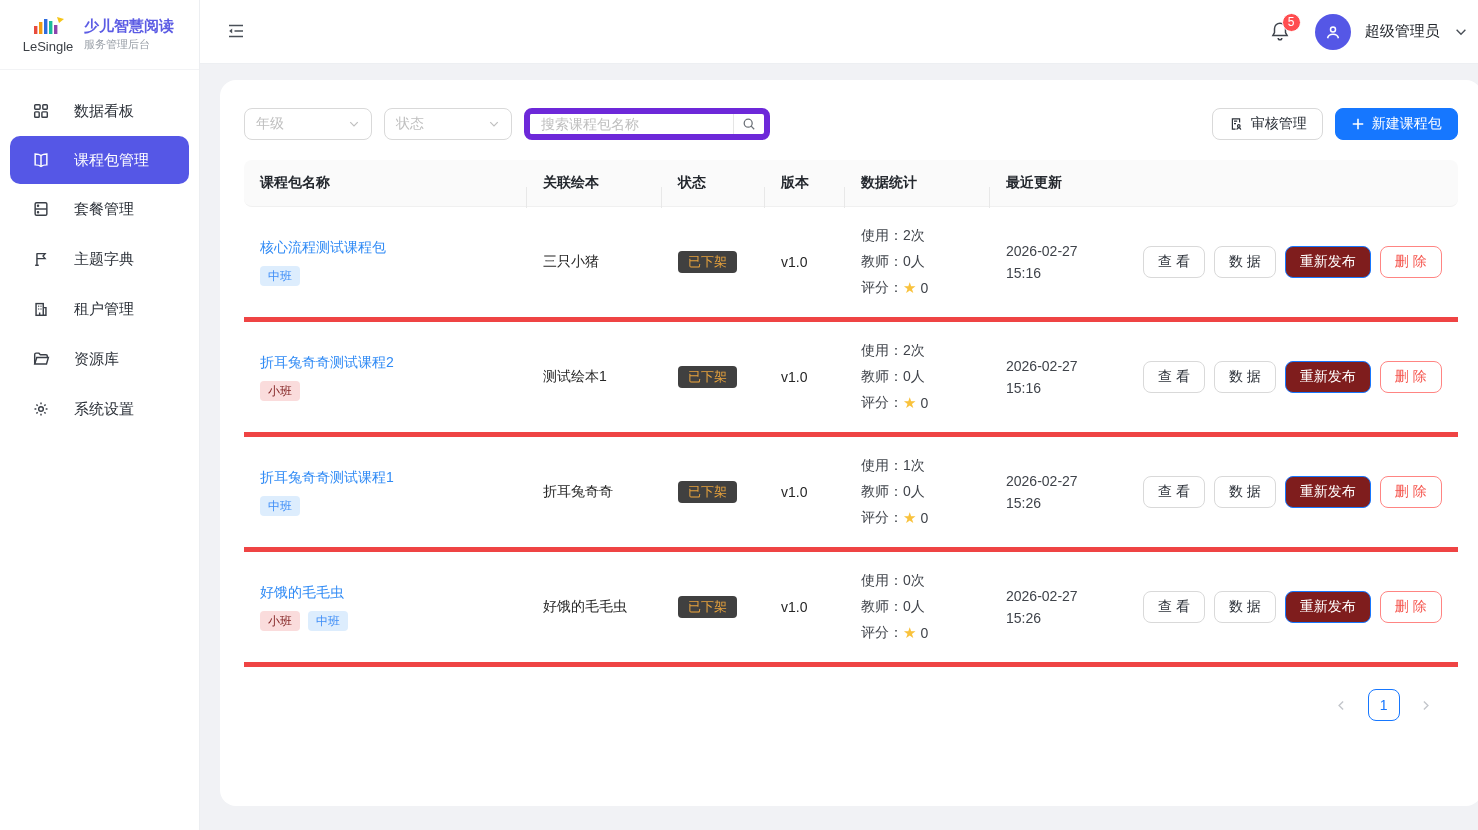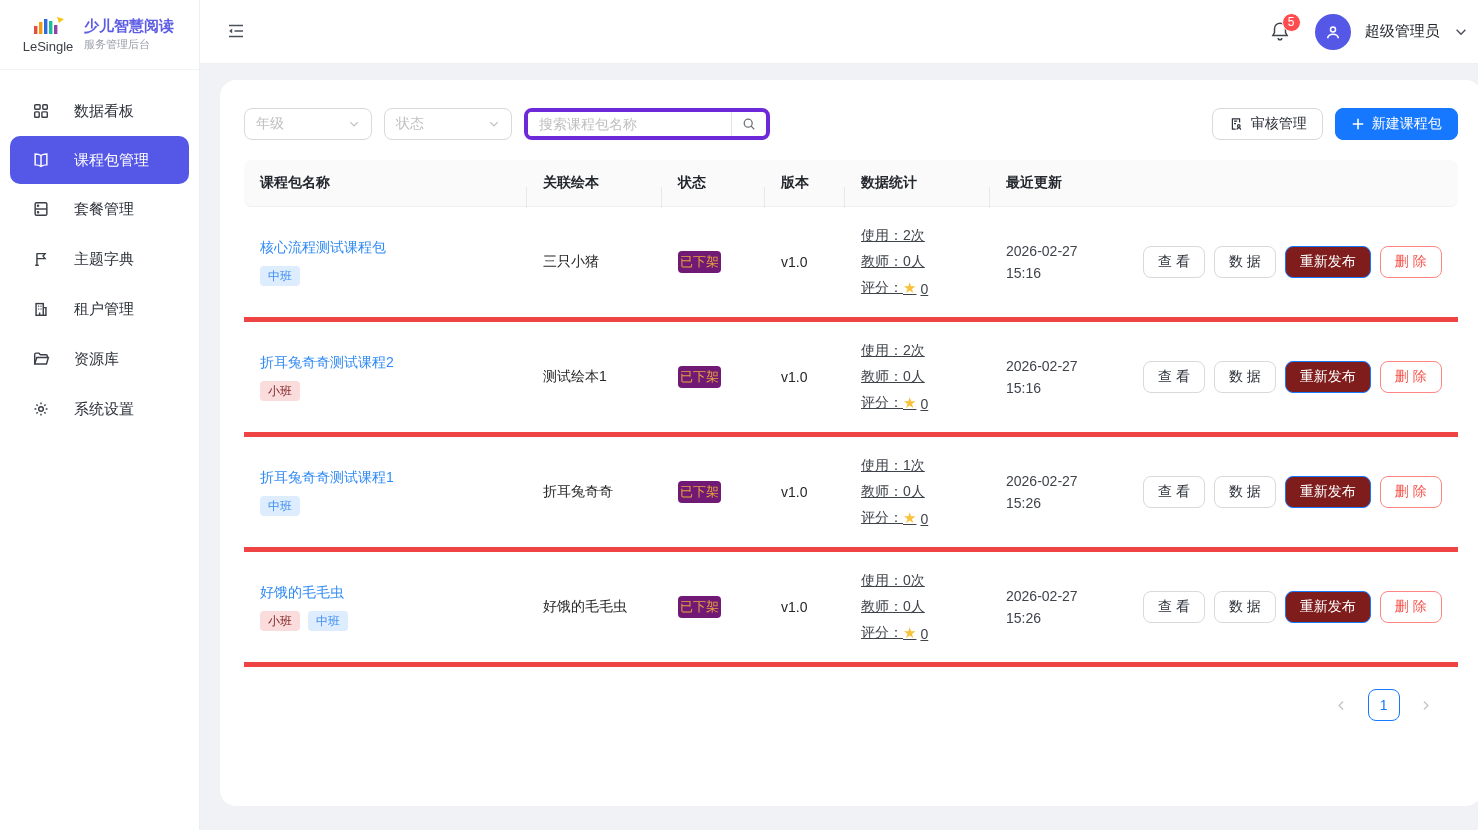--- a/index.html
+++ b/index.html
@@ -34,44 +34,44 @@
   .caret { display:flex; cursor:pointer; }
 
   
   .content { flex:1; position:relative; }
   .card { margin:16px 22px 0 20px; height:726px; background:#fff; border-radius:16px; padding:28px 24px 0; }
 
   
   .filter-bar { display:flex; align-items:center; margin-bottom:20px; }
   .select { width:128px; height:32px; border:1px solid #d9d9d9; border-radius:8px; display:flex; align-items:center; justify-content:space-between; padding:0 11px; margin-right:12px; background:#fff; cursor:pointer; }
   .select .ph { color:#bfbfbf; }
-  .search-box { width:246px; height:32px; border:4px solid #6d28d9; border-radius:8px; display:flex; align-items:center; overflow:hidden; background:#fff; }
+  .search-box { width:246px; height:32px; border:6px solid #6d28d9; border-radius:8px; display:flex; align-items:center; overflow:hidden; background:#fff; }
   .search-box input { flex:1; border:none; outline:none; padding:0 11px; font-size:14px; font-family:inherit; color:#262626; height:100%; }
   .search-box input::placeholder { color:#bfbfbf; }
   .search-suffix { width:36px; height:100%; display:flex; align-items:center; justify-content:center; border-left:1px solid #e5e5e5; cursor:pointer; }
   .filter-spacer { flex:1; }
   .btn { height:32px; border-radius:8px; display:inline-flex; align-items:center; justify-content:center; gap:7px; padding:0 15px; font-size:14px; cursor:pointer; background:#fff; border:1px solid #d9d9d9; color:#2b3038; font-family:inherit; }
   .btn-audit { margin-right:12px; }
   .btn-primary { background:#1677ff; border-color:#1677ff; color:#fff; }
 
   
   .thead, .trow { display:grid; grid-template-columns:283px 135px 103px 80px 145px 137px 1fr; align-items:center; }
   .thead { background:#fafafa; border-radius:8px; height:47px; font-weight:bold; color:#24282e; border-bottom:1px solid #f0f0f0; }
   .th { padding:0 16px; position:relative; }
   .th:not(:last-child)::after { content:""; position:absolute; right:0; top:13px; width:1px; height:21px; background:#e8e8e8; }
   .trow { height:115px; border-bottom:5px solid #ef4444; }
   .td { padding:0 16px; }
   .pkg-link { color:#2f8af5; cursor:pointer; display:block; margin-bottom:9px; }
   .tags { display:flex; gap:8px; }
   .tag { font-size:12px; line-height:20px; padding:0 8px; border-radius:4px; display:inline-block; }
   .tag-blue { background:#ddedfd; color:#3f8ef7; }
   .tag-pink { background:#fadcdc; color:#7f1d1d; }
-  .status-tag { background:#701a75; color:#e7a23c; font-size:13px; line-height:22px; padding:0 2px; border-radius:4px; display:inline-block; }
+  .status-tag { background:#404040; color:#e7a23c; font-size:13px; line-height:22px; padding:0 10px; border-radius:4px; display:inline-block; }
   .stats { display:flex; flex-direction:column; gap:8px; color:#3f434a; white-space:nowrap; }
-  .stat-line { display:flex; align-items:flex-end;text-decoration:underline; }
+  .stat-line { display:flex; align-items:center; }
   .star { color:#f9c23c; font-size:15px; margin-right:4px; }
   .updated { color:#3f434a; line-height:22px; }
   .actions { display:flex; gap:9px; align-items:center; }
   .act-btn { height:32px; padding:0 14px; border-radius:8px; border:1px solid #d9d9d9; background:#fff; color:#2b3038; font-size:14px; cursor:pointer; font-family:inherit; white-space:nowrap; }
   .act-primary { background:#7f1d1d; border-color:#1677ff; color:#fff; }
   .act-danger { border-color:#ff8583; color:#f5544c; }
 
   
   .pagination { display:flex; justify-content:flex-end; align-items:center; gap:10px; padding:22px 16px 0 0; }
   .page-arrow { width:32px; height:32px; display:flex; align-items:center; justify-content:center; cursor:pointer; }

